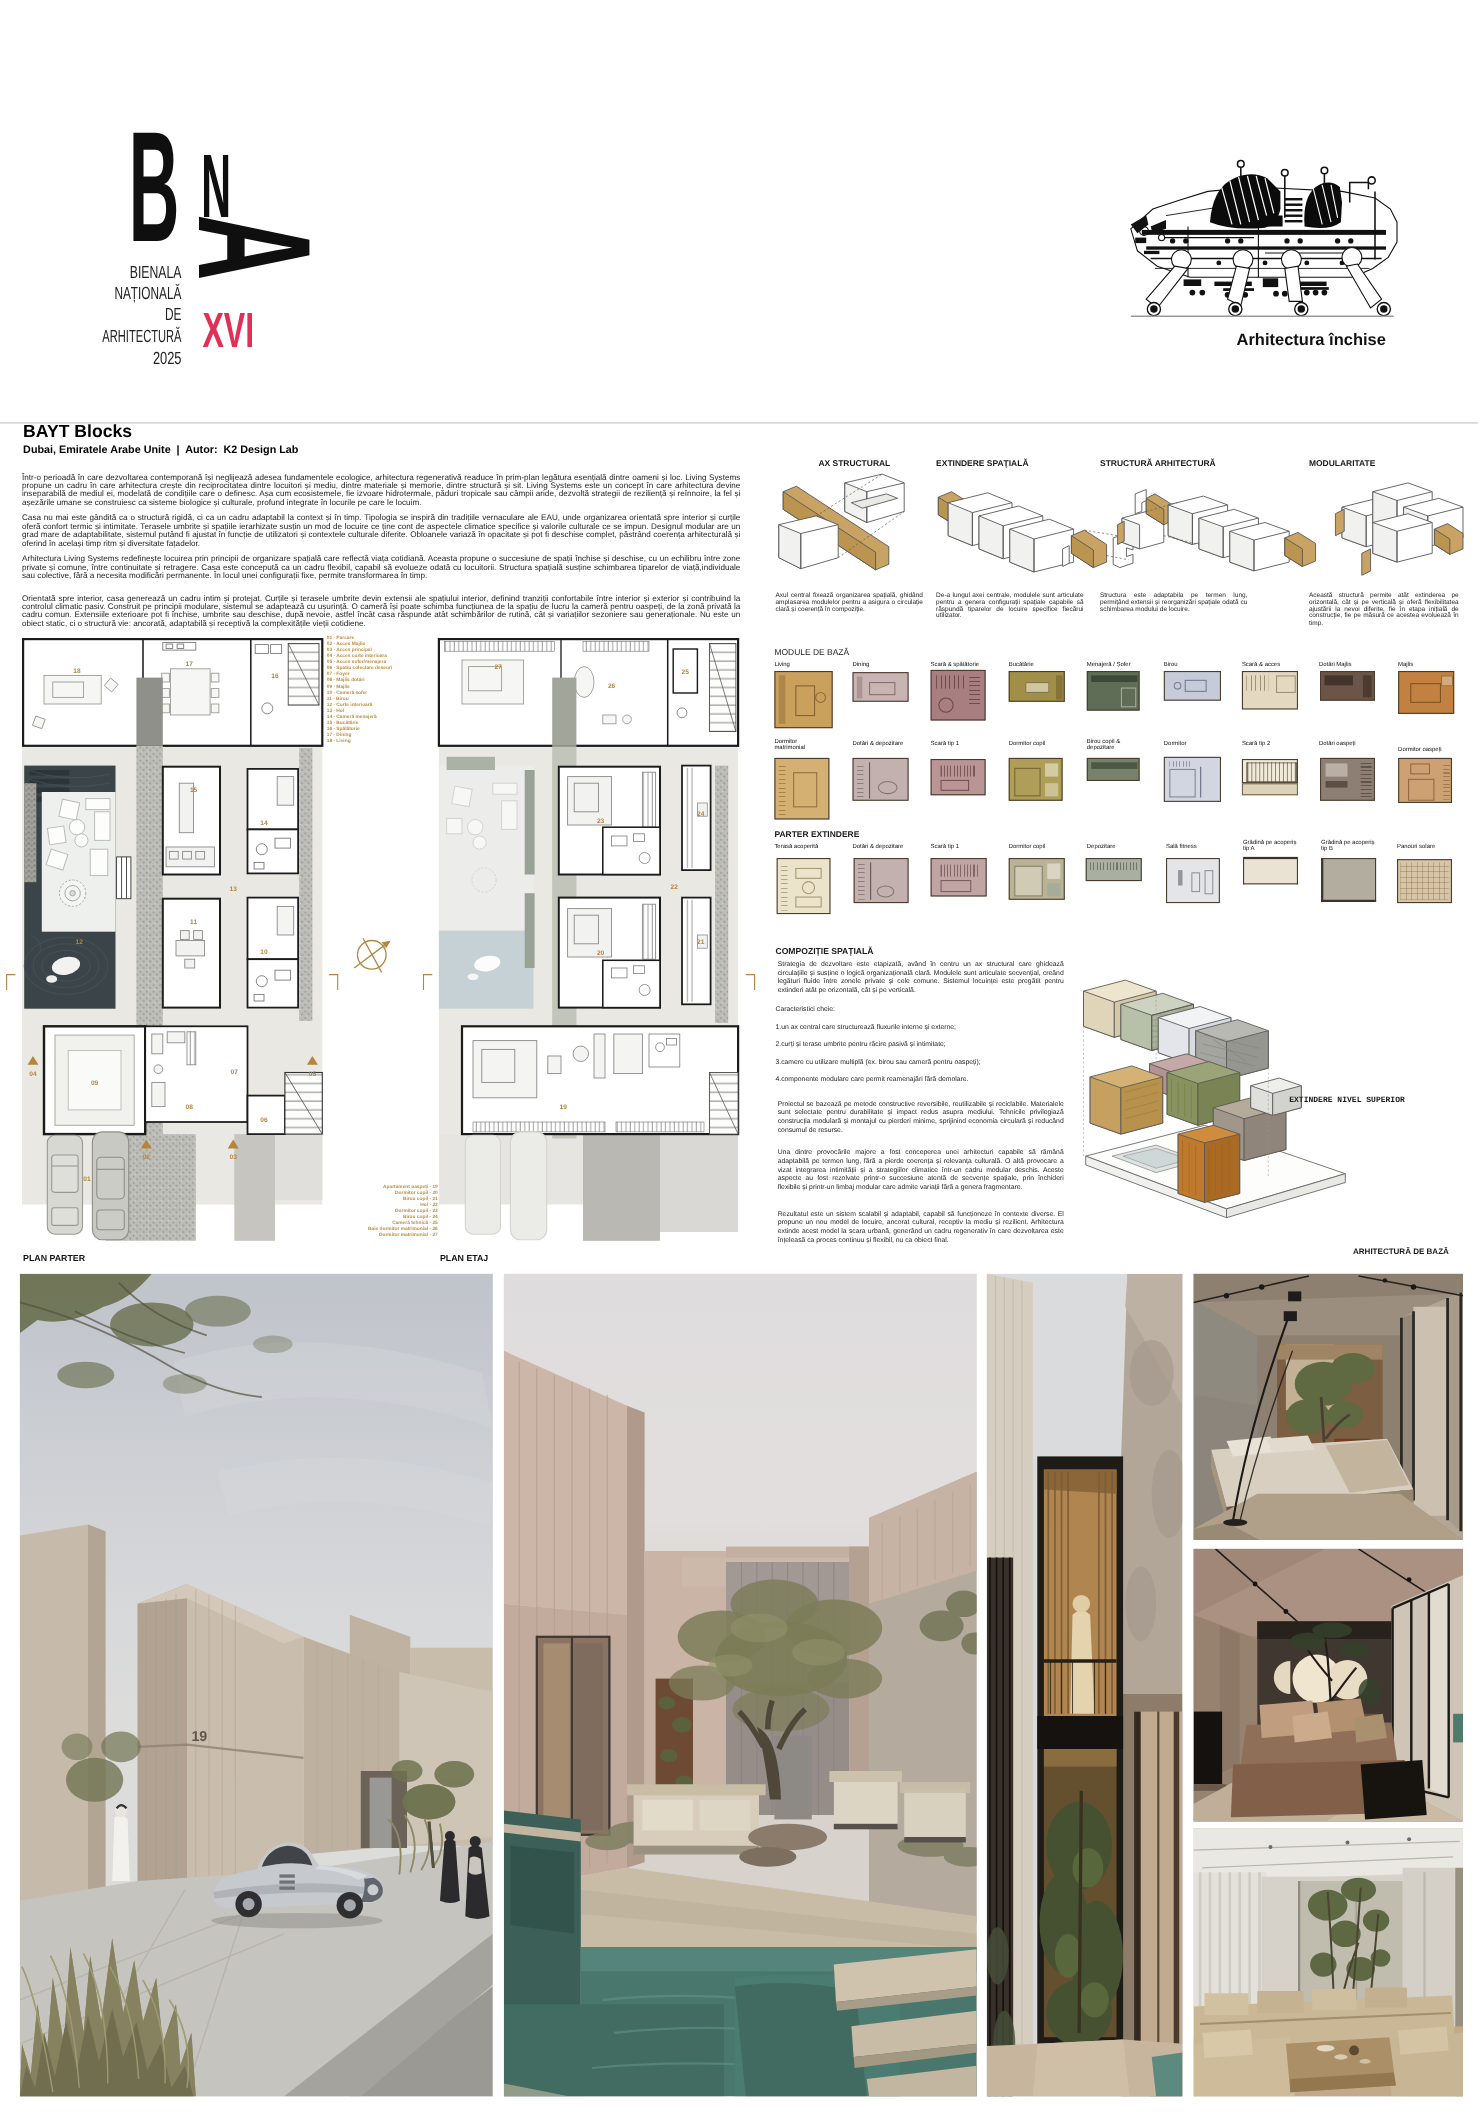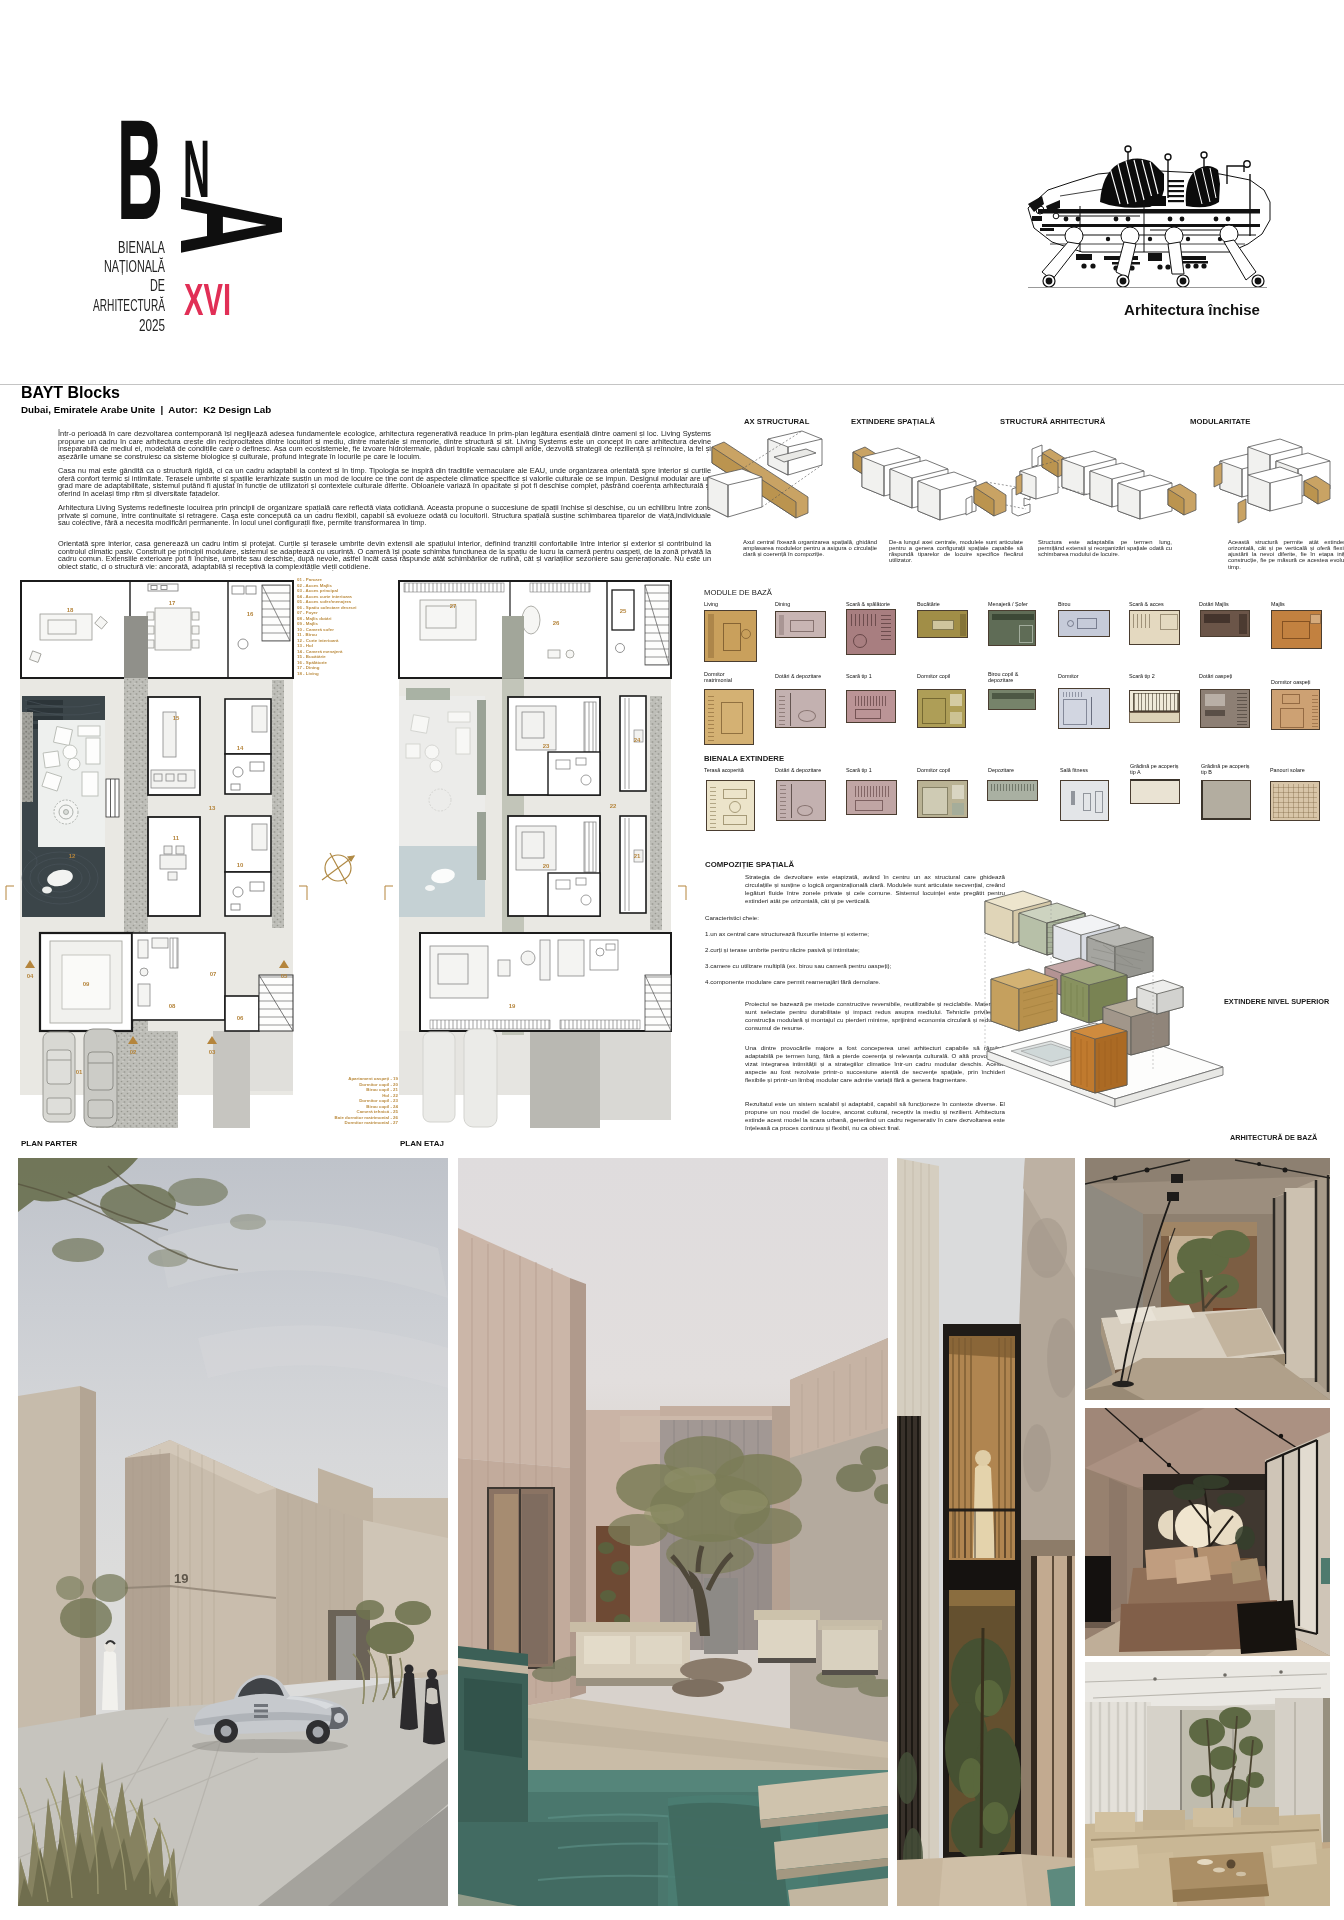--- a/index.html
+++ b/index.html
@@ -1,19 +1,19 @@
 <!DOCTYPE html>
 <html><head>
 <meta charset="utf-8">
 <style>
   html,body{margin:0;padding:0;background:#fff;}
   #page{position:relative;width:1344px;height:1920px;background:#ffffff;overflow:hidden;
         font-family:"Liberation Sans",sans-serif;color:#1a1a1a;}
   .abs{position:absolute;}
-  .just{text-align:justify;text-justify:inter-word;margin-left:38px;}
+  .just{text-align:justify;text-justify:inter-word;}
   svg text{font-family:"Liberation Sans",sans-serif;}
 </style>
 </head>
 <body>
 <div id="page">
 
 <svg class="abs" style="left:0px;top:0px" width="360" height="360" viewBox="0 0 360 360">
 
   <text x="117" y="219" font-size="143" font-weight="bold" fill="#0f0f0f" textLength="46" lengthAdjust="spacingAndGlyphs">B</text>
 
@@ -841,21 +841,21 @@
   <div class="mi" style="left:36px;top:3px;width:10px;height:32px;background:repeating-linear-gradient(0deg,rgba(40,32,26,0.45) 0 1px,transparent 1px 3.4px);"></div>
 </div>
 <div class="mlab" style="left:1271px;top:679px;">Dormitor oaspeți</div>
 
 <div class="mod" style="left:1271px;top:689px;width:49px;height:41px;background:#cda173;">
   <div class="mi" style="left:10px;top:4px;width:16px;height:8px;border:1px solid rgba(110,70,35,0.6);"></div>
   <div class="mi" style="left:8px;top:18px;width:22px;height:18px;border:1px solid rgba(110,70,35,0.6);"></div>
   <div class="mi" style="left:40px;top:3px;width:6px;height:34px;background:repeating-linear-gradient(0deg,rgba(110,70,35,0.45) 0 1px,transparent 1px 3.4px);"></div>
 </div>
 
-<div class="abs" style="left:704px;top:754px;font-size:7.7px;font-weight:bold;">BIENALA EXTINDERE</div>
+<div class="abs" style="left:704px;top:754px;font-size:7.7px;font-weight:bold;">PARTER EXTINDERE</div>
 
 <div class="mlab" style="left:704px;top:767px;">Terasă acoperită</div>
 
 <div class="mod" style="left:706px;top:780px;width:49px;height:51px;background:#ece4ca;">
   <div class="mi" style="left:3px;top:3px;width:6px;height:44px;background:repeating-linear-gradient(0deg,rgba(120,105,65,0.5) 0 1px,transparent 1px 4px);"></div>
   <div class="mi" style="left:16px;top:8px;width:22px;height:8px;border:1px solid rgba(120,105,65,0.6);"></div>
   <div class="mi" style="left:16px;top:34px;width:22px;height:8px;border:1px solid rgba(120,105,65,0.6);"></div>
   <div class="mi" style="left:22px;top:20px;width:10px;height:10px;border-radius:50%;border:1px solid rgba(120,105,65,0.6);"></div>
 </div>
 <div class="mlab" style="left:775px;top:767px;">Dotări &amp; depozitare</div>
@@ -1005,21 +1005,21 @@
     <path d="M100 182 L100 228 M106 184 L106 230 M112 186 L112 232 M124 188 L124 234 M130 186 L130 232 M136 184 L136 230 M142 182 L142 228" stroke="#9a5f1e" stroke-width="0.5" fill="none"></path>
   </g>
 
   <g stroke="#999" stroke-width="0.5" stroke-dasharray="2 2" fill="none">
     <line x1="10" y1="78" x2="10" y2="196"></line>
     <line x1="178" y1="116" x2="178" y2="214"></line>
     <line x1="76" y1="46" x2="76" y2="108"></line>
   </g>
 </svg>
 
-<div class="abs" style="left:1224px;top:997px;font-size:7.3px;font-weight:bold;white-space:nowrap;">EXTINDERE NIVEL SUPERIOR</div>
+<div class="abs" style="left:1172px;top:997px;font-size:7.3px;font-weight:bold;white-space:nowrap;font-family:Liberation Mono, monospace;">EXTINDERE NIVEL SUPERIOR</div>
 
 <div class="abs" style="left:1230px;top:1133px;font-size:7.3px;font-weight:bold;white-space:nowrap;">ARHITECTURĂ DE BAZĂ</div>
 
 <div class="abs" style="left:18px;top:1158px;width:430px;height:748px;overflow:hidden;background:linear-gradient(180deg,#bfc3ca 0%,#cbced3 20%,#d7d8da 40%,#dcdcdb 55%);">
   <svg width="430" height="748" viewBox="0 0 430 748">
 
     <path d="M140 80 Q260 40 420 90 L430 140 Q280 90 150 130 Z" fill="#d2d4d8" opacity="0.45"></path>
     <path d="M180 180 Q300 150 430 190 L430 230 Q300 190 190 220 Z" fill="#d9dadd" opacity="0.35"></path>
 
     <path d="M0 238 L62 228 L62 700 L0 730 Z" fill="#c6bbab"></path>

